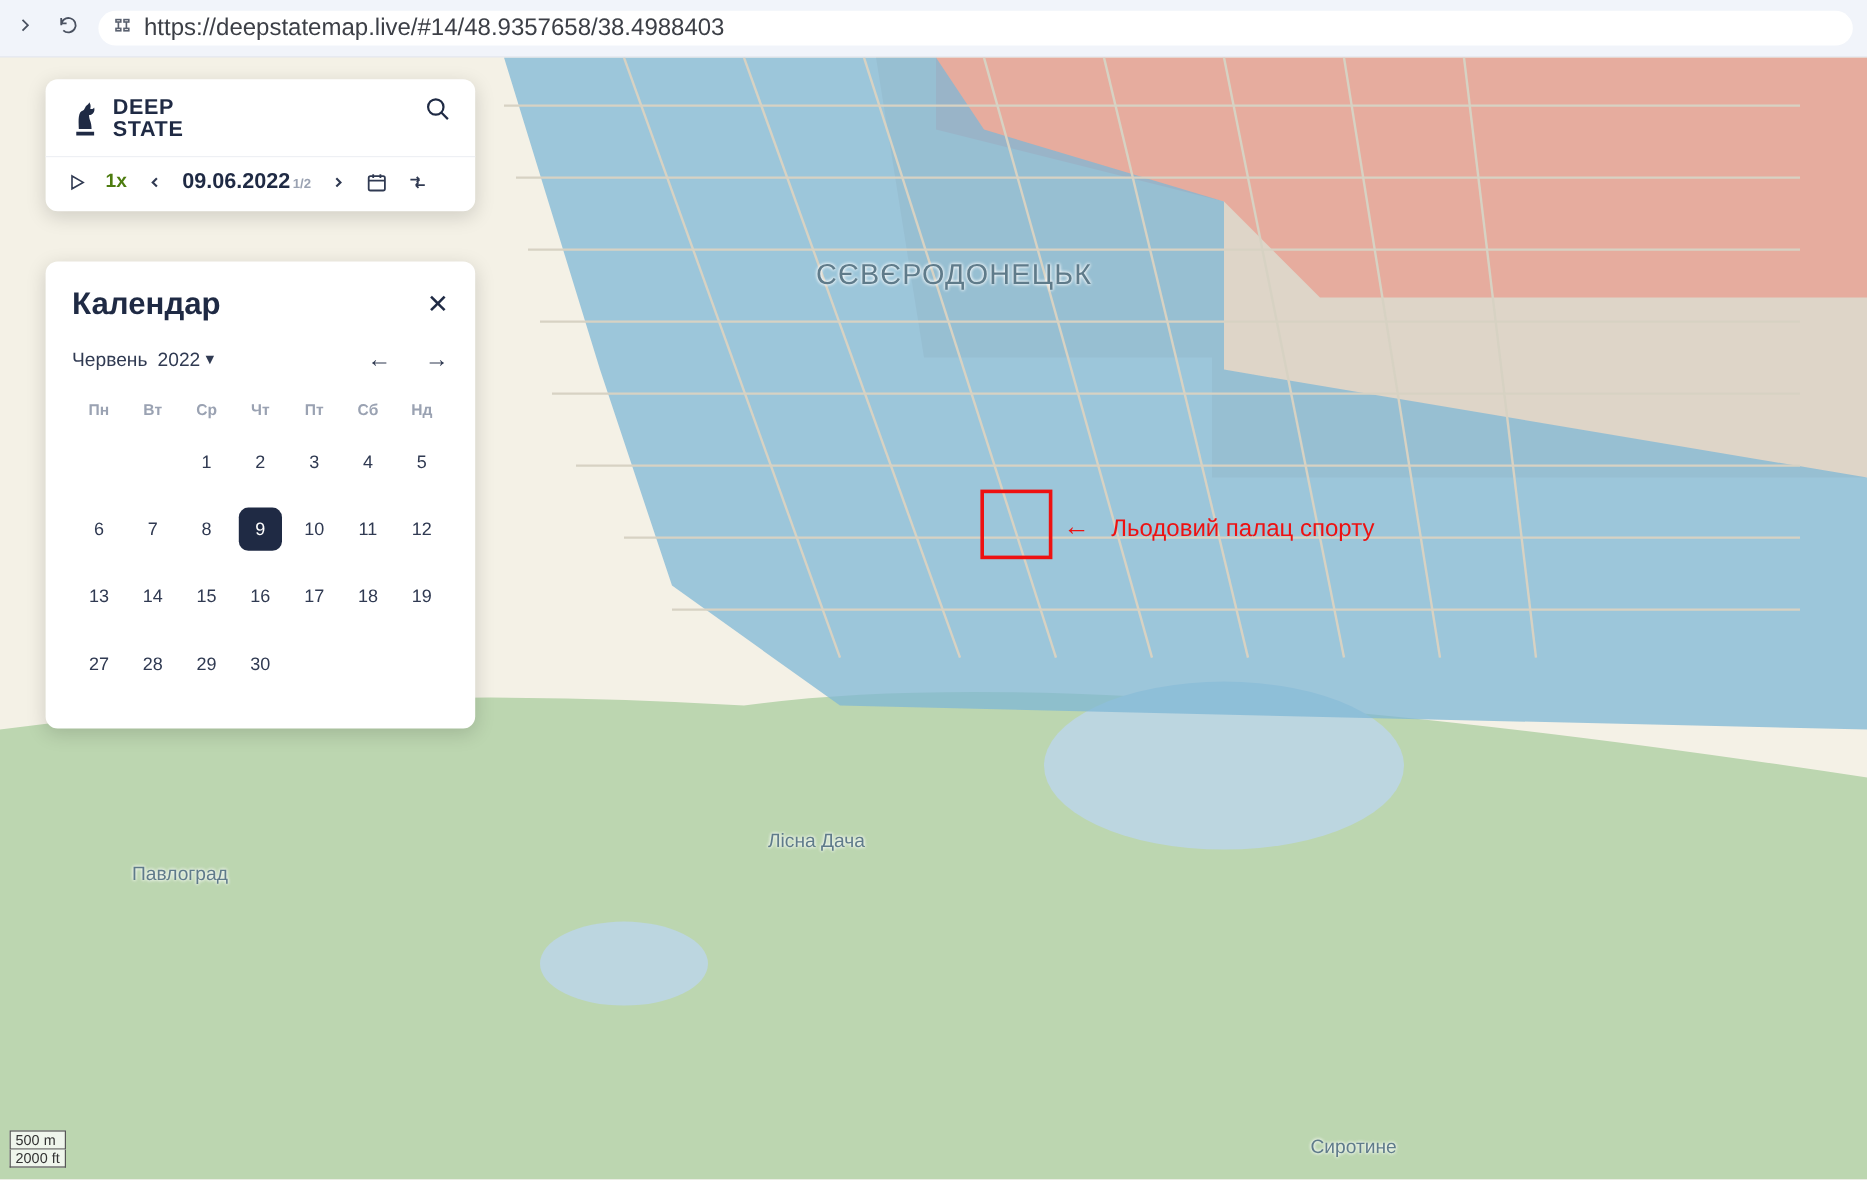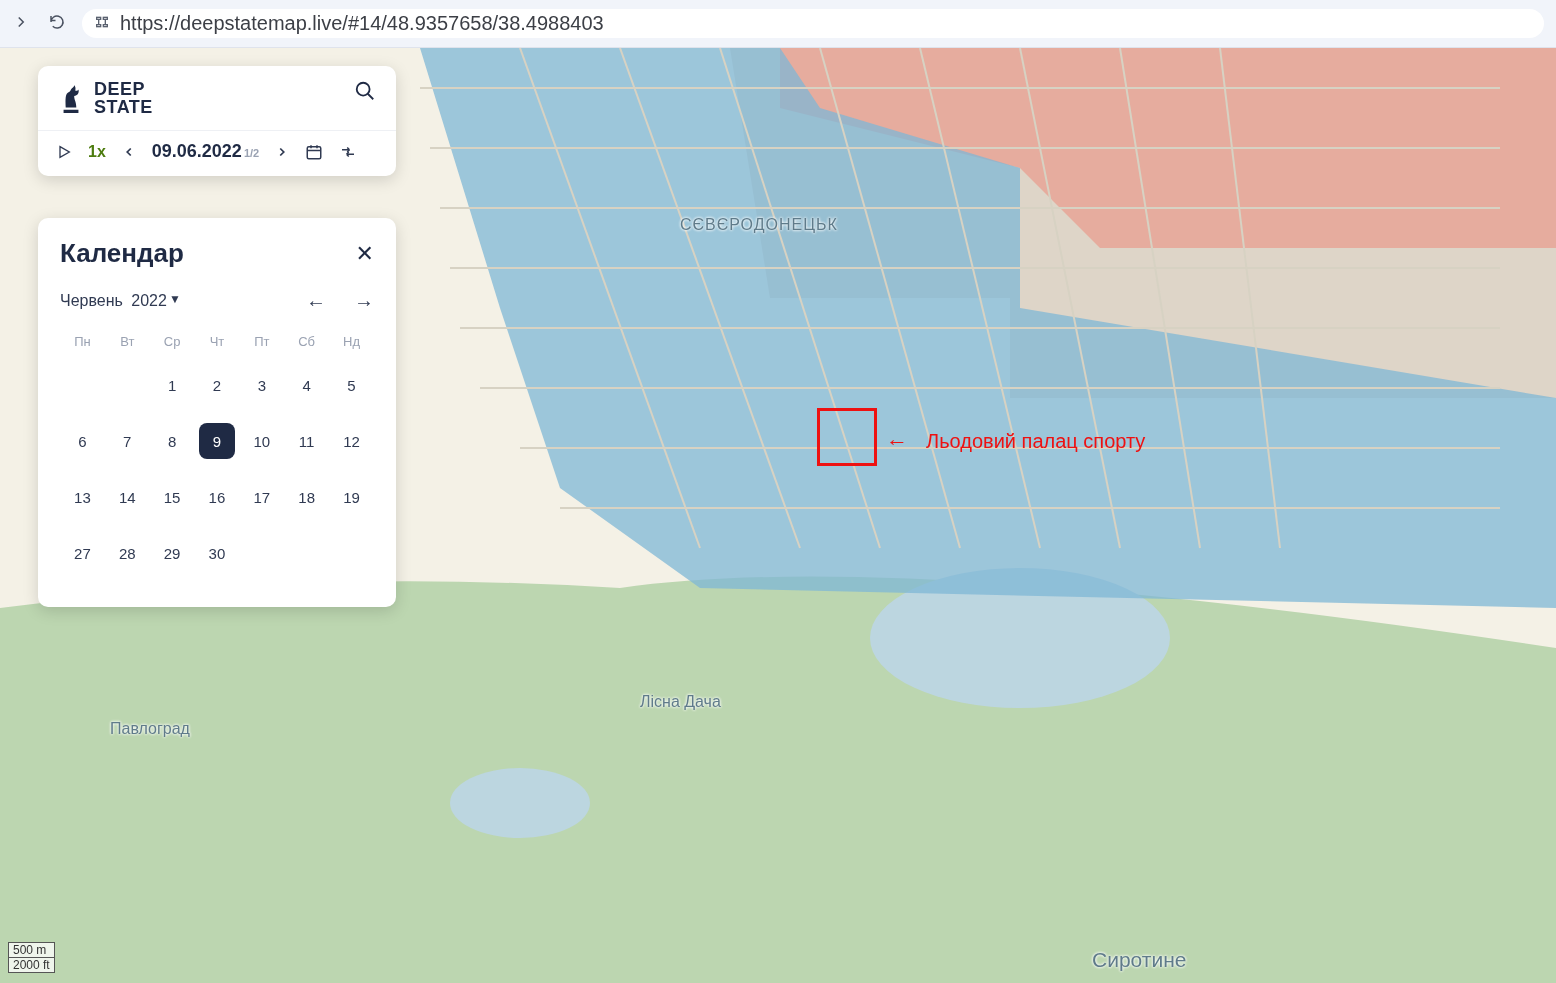--- a/index.html
+++ b/index.html
@@ -22,22 +22,22 @@
     color:#3c3f46; font-size:20px;
   }
   .url-box .site-icon { color:#5b6270; }
 
   
   .viewport { position: relative; width:100%; height: calc(100% - 48px); background:#f2efe3; }
 
   svg.map-bg { position:absolute; inset:0; width:100%; height:100%; }
 
   .label { position:absolute; font-size:16px; color:#5f7b8a; text-shadow:0 0 3px #fff,0 0 3px #fff; white-space:nowrap;}
-  .label.big { font-size:16px; letter-spacing:1px; }
-  .label.town { font-size:21px;padding-left:32px; }
+  .label.big { font-size:24px; letter-spacing:1px; }
+  .label.town { font-size:16px;padding-left:32px; }
 
   
   .annotation-square { position:absolute; border:3px solid #e11; }
   .annotation-arrow { position:absolute; color:#e11; font-size:22px; font-weight:bold; }
   .annotation-text  { position:absolute; color:#e11; font-size:20px; }
 
   
   .scale-bar { position:absolute; left:8px; bottom:10px; font-size:12px; color:#333; }
   .scale-bar div { border:1px solid #555; border-top:none; padding:0 4px; background:#ffffffc0;}
   .scale-bar div:first-child { border-top:1px solid #555;}
@@ -63,21 +63,21 @@
   .cal-card { left:38px; top:170px; width:358px; padding:20px 22px 26px;}
   .cal-header { display:flex; align-items:center; justify-content:space-between; margin-bottom:20px;}
   .cal-header h2 { font-size:26px; color:#1f2a44; font-weight:600;}
   .cal-header .close { font-size:22px; color:#1f2a44; cursor:pointer;}
   .cal-nav { display:flex; align-items:center; justify-content:space-between; margin-bottom:14px;}
   .cal-nav .month { display:flex; align-items:flex-start; gap:2px; color:#303a52; font-size:16px;}
   .cal-nav .month .caret { font-size:12px;}
   .cal-nav .arrows { display:flex; gap:28px;}
   .cal-nav .arrows span { cursor:pointer; font-size:20px; color:#303a52;}
   table.cal { width:100%; border-collapse:collapse; text-align:center; }
-  table.cal th { font-size:13px; font-weight:400; color:#9aa2b2; padding:8px 0;}
+  table.cal th { font-size:13px; font-weight:700; color:#9aa2b2; padding:8px 0;}
   table.cal td { font-size:15px; color:#303a52; padding:10px 0;}
   table.cal td.empty { color:transparent; }
   table.cal td .daycell { display:inline-flex; width:36px; height:36px; align-items:center; justify-content:center; border-radius:8px; cursor:pointer;}
   table.cal td.selected .daycell { background:#1f2a44; color:#fff;}
   .today-btn {
     margin-top:16px; width:100%; padding:12px 0; border:1px solid #cfd4de;
     background:#fff; border-radius:24px; font-size:16px; color:#303a52; cursor:pointer;
   }
 </style>
 </head>

